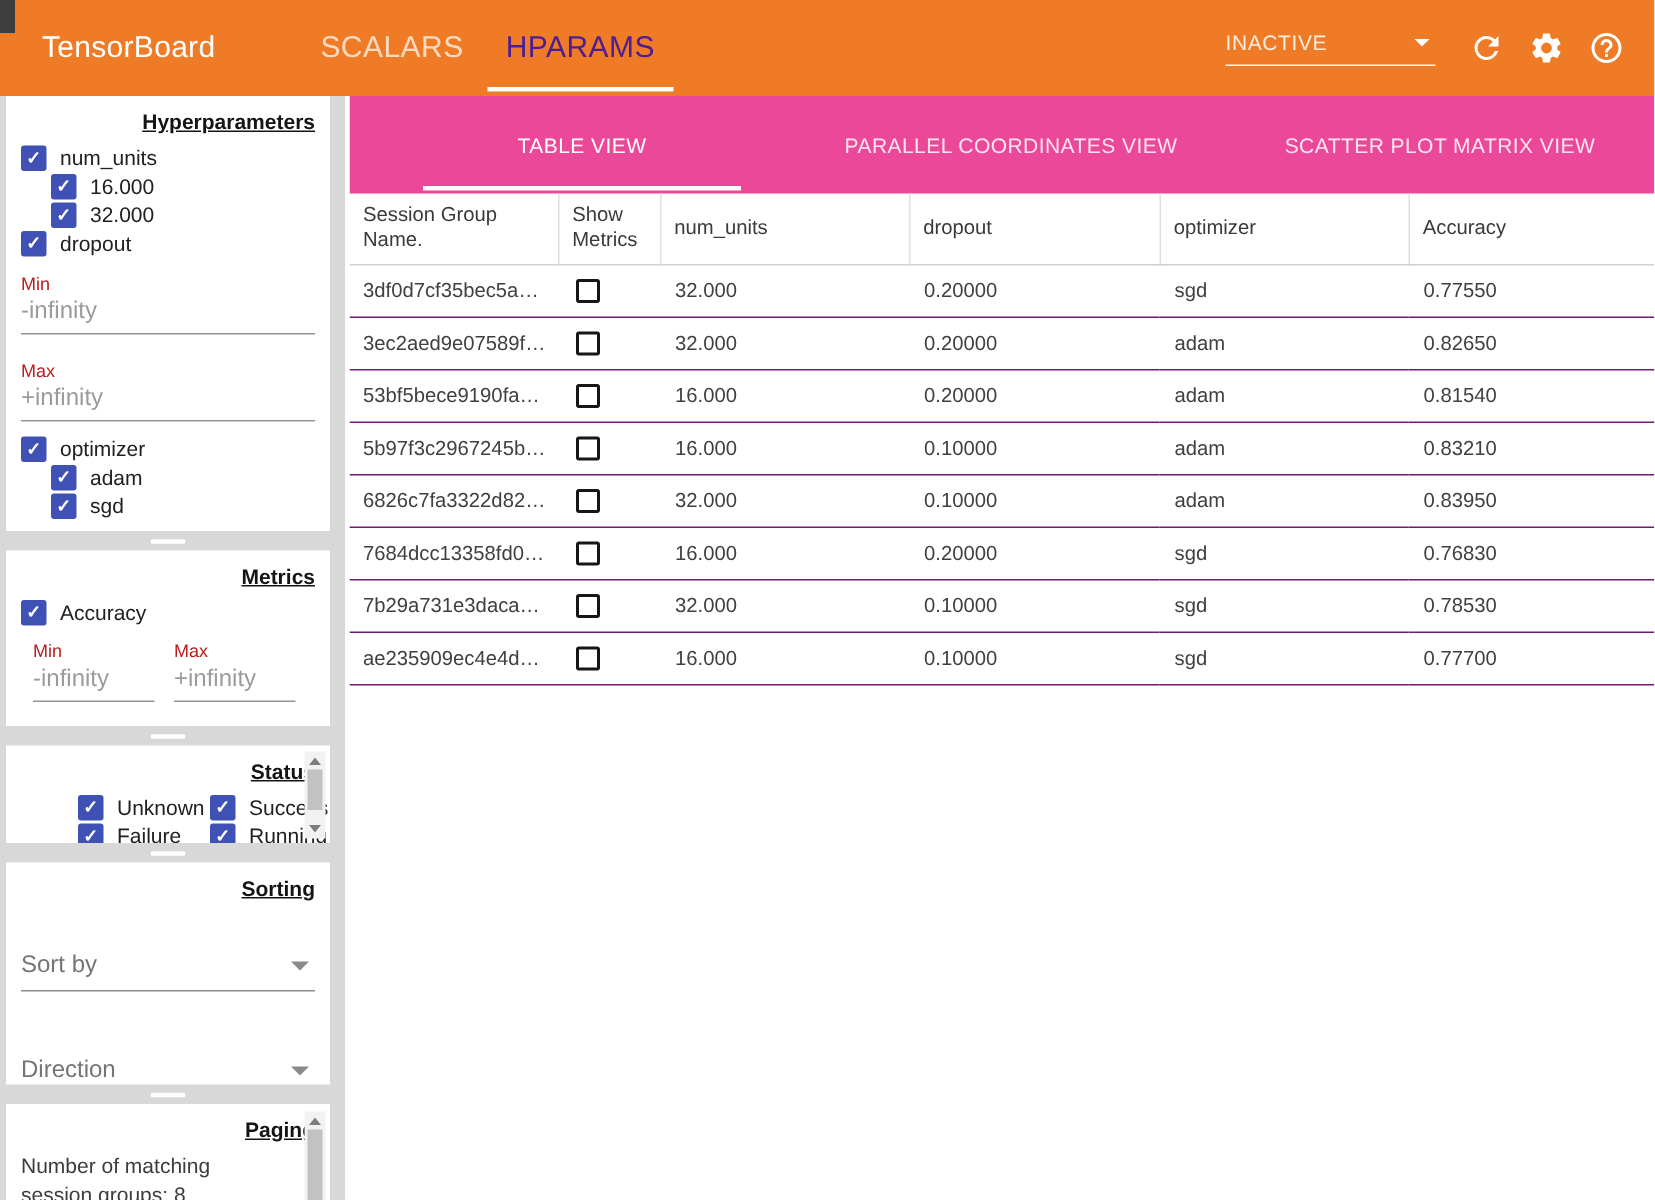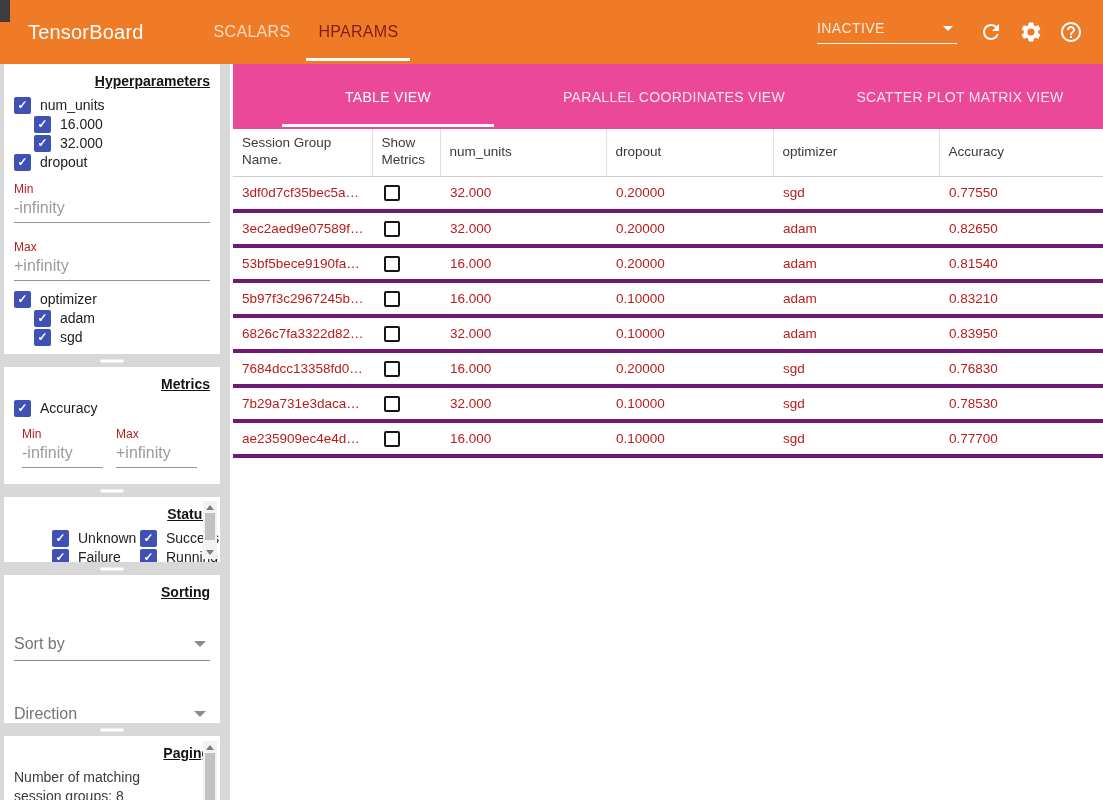--- a/index.html
+++ b/index.html
@@ -29,27 +29,27 @@
     align-self: center;
     margin-left: 28px;
     font-size: 20px;
     font-weight: 500;
     letter-spacing: .2px;
   }
   .nav-tabs { display: flex; margin-left: 56px; }
   .nav-tab {
     display: flex; align-items: center;
     padding: 0 14px;
-    font-size: 16px;
+    font-size: 20px;
     letter-spacing: .3px;
     color: rgba(255,255,255,.72);
     position: relative;
     cursor: pointer;
   }
-  .nav-tab.active { color: #7f1d1d; }
+  .nav-tab.active { color: #4c1d95; }
   .nav-tab.active::after {
     content: ""; position: absolute; left: 2px; right: 2px; bottom: 3px;
     height: 3px; background: #fff;
   }
   .toolbar-spacer { flex: 1; }
   .run-selector {
     align-self: center;
     width: 140px;
     margin-right: 14px;
     border-bottom: 1px solid rgba(255,255,255,.95);
@@ -232,22 +232,22 @@
     border-right: 1px solid #e0e0e0;
     border-bottom: 1px solid #cfcfcf;
     padding: 4px 4px 4px 9px;
     vertical-align: middle;
     line-height: 1.25;
   }
   table.hparams thead th:last-child { border-right: none; }
   table.hparams tbody td {
     height: 35px;
     font-size: 13.5px;
-    color: #b91c1c;
-    border-bottom: 4px solid #701a75;
+    color: #404040;
+    border-bottom: 1px solid #701a75;
     padding: 0 4px 0 10px;
     white-space: nowrap;
   }
   table.hparams tbody td.name-cell { padding-left: 9px; }
   .row-cb {
     width: 16px; height: 16px;
     border: 2px solid #161616;
     border-radius: 2px;
     background: #fff;
     margin-left: 2px;

